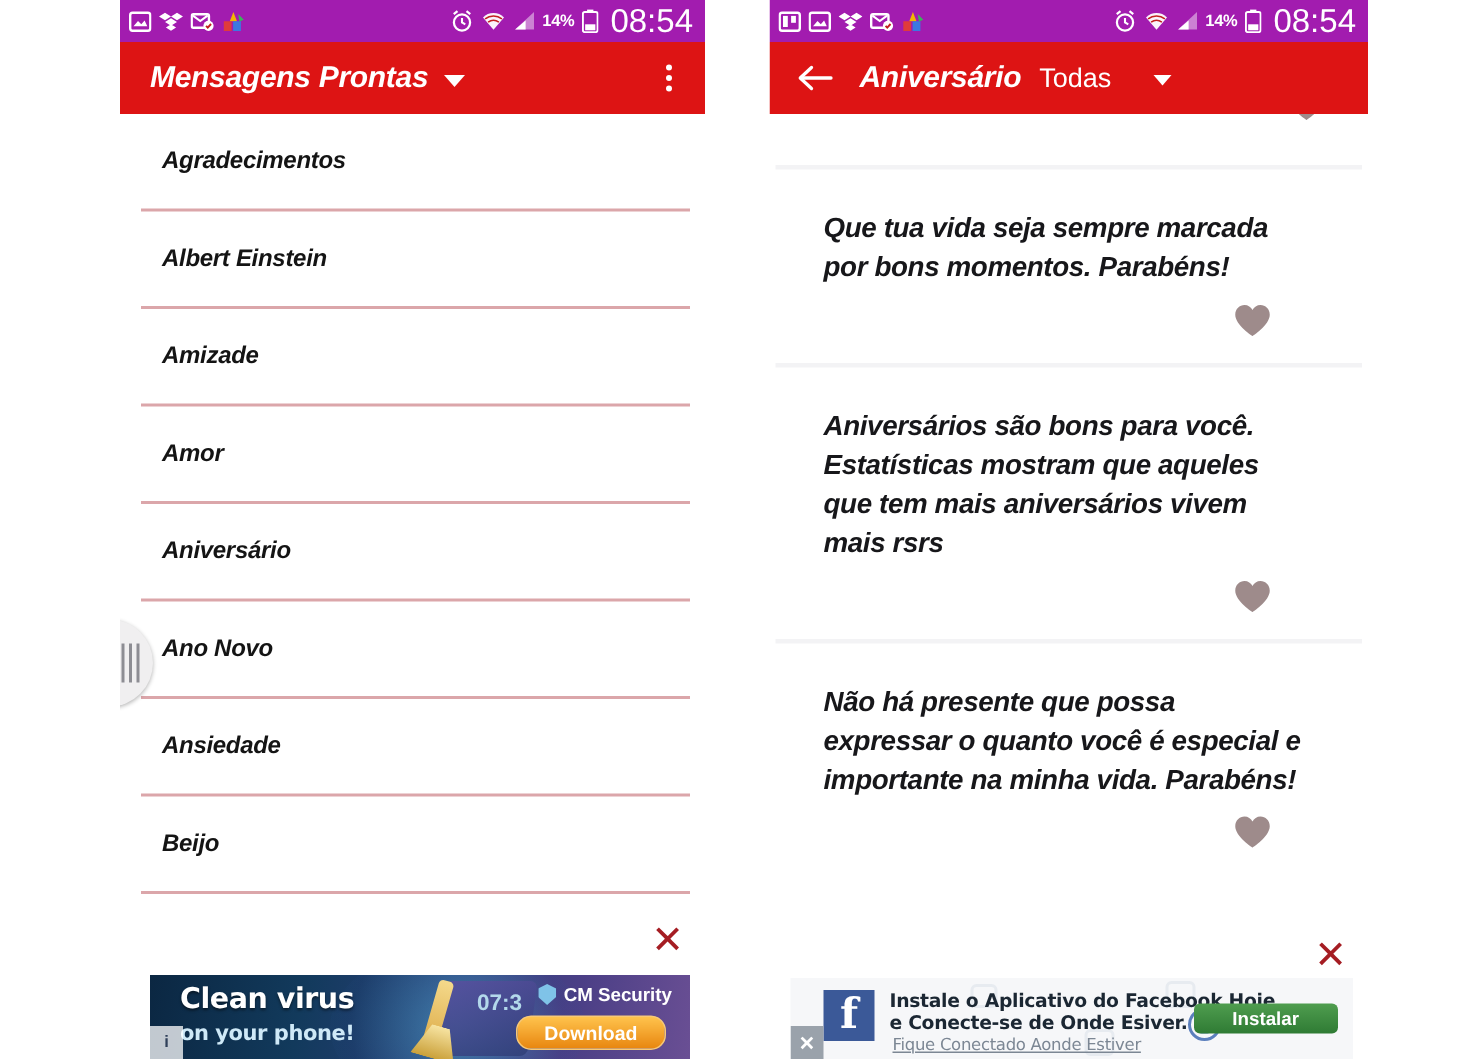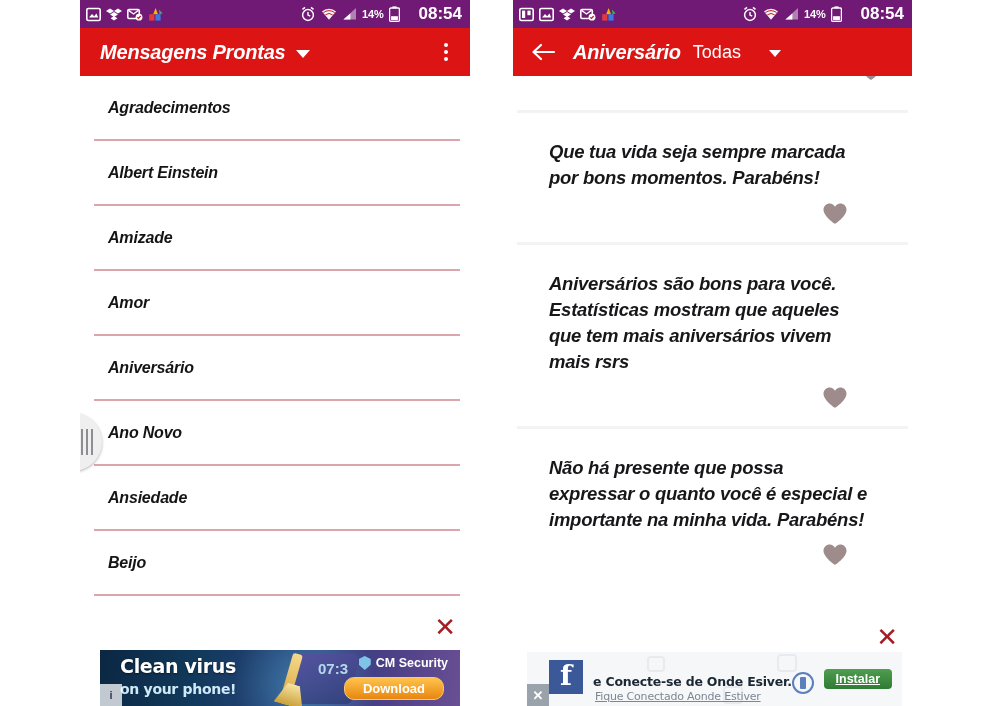--- a/index.html
+++ b/index.html
@@ -23,39 +23,39 @@
     background: #ffffff;
     overflow: hidden;
   }
   .panel-left  { left: 80px;  width: 390px; }
   .panel-right { left: 513px; width: 399px; }
 
   
   .statusbar {
     position: relative;
     height: 28px;
-    background: #701a75;
+    background: #a21caf;
     display: flex;
     align-items: center;
     padding: 0 8px 0 6px;
     color: #ffffff;
   }
   .status-left  { display: flex; align-items: center; gap: 5px; }
   .status-right { margin-left: auto; display: flex; align-items: center; gap: 5px; }
 
   .sicon { display: inline-block; line-height: 0; }
   .sicon svg { display: block; }
 
   .batt-pct {
     font-size: 11px; font-weight: bold; letter-spacing: -0.2px;
     color: #ffffff;
   }
   .clock {
-    font-size: 17px; font-weight: 700; letter-spacing: 0px;
-    color: #ffffff; margin-left: 14px;
+    font-size: 22px; font-weight: 400; letter-spacing: 0px;
+    color: #ffffff; margin-left: 3px;
   }
 
   
   .appbar {
     position: relative;
     height: 48px;
     background: #dd1414;
     display: flex;
     align-items: center;
     padding: 0 14px 0 20px;
@@ -275,21 +275,21 @@
   }
   .ad-fb .fb-l3 {
     position: absolute; left: 68px; top: 38px;
     font-size: 11px; font-weight: normal; color: #7c8794;
     font-family: "DejaVu Sans", sans-serif; letter-spacing: -0.2px; text-decoration: underline;
   }
   .ad-fb .fb-install {
     position: absolute; right: 10px; top: 17px;
     background: linear-gradient(180deg,#4f9d4f,#2f7b34);
     color: #ffffff; font-size: 12.5px; font-weight: bold;
-    padding: 3px 12px; border-radius: 4px; text-decoration: underline;
+    padding: 3px 26px; border-radius: 4px;
   }
   .ad-fb .fb-x {
     position: absolute; left: 0; bottom: 0;
     width: 22px; height: 22px; background: #9aa2ab;
     color: #ffffff; font-size: 13px; font-weight: bold;
     display: flex; align-items: center; justify-content: center;
   }
   .ad-fb .fb-badge {
     position: absolute; right: 88px; top: 20px;
     width: 22px; height: 22px; border-radius: 50%;
@@ -575,20 +575,21 @@
         </div>
       </div>
 
     <div class="ad-close" style="right:14px; bottom:56px;">✕</div>
 
     <div class="ad-fb">
       <div class="wm" style="left:120px; top:4px; width:18px; height:16px;"></div>
       <div class="wm" style="left:250px; top:2px; width:20px; height:18px;"></div>
       <div class="wm" style="left:196px; top:34px; width:20px; height:18px;"></div>
       <div class="fb-logo">f</div>
+      <div class="fb-l1">Instale o Aplicativo do Facebook Hoje</div>
       <div class="fb-l2">e Conecte-se de Onde Esiver.</div>
       <div class="fb-l3">Fique Conectado Aonde Estiver</div>
       <div class="fb-badge"></div>
       <div class="fb-install">Instalar</div>
       <div class="fb-x">✕</div>
     </div>
   </div>
 
 </div>
 

